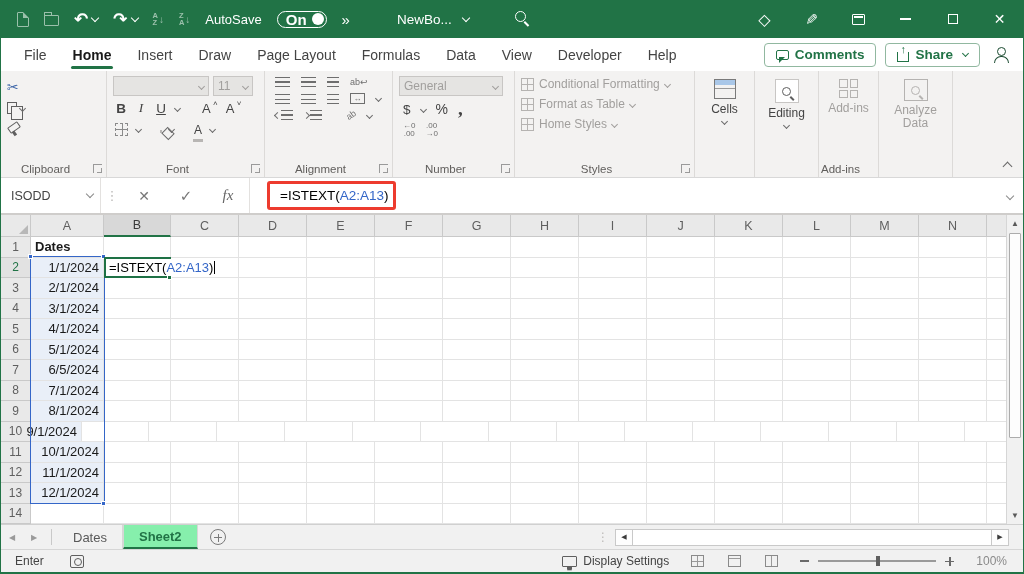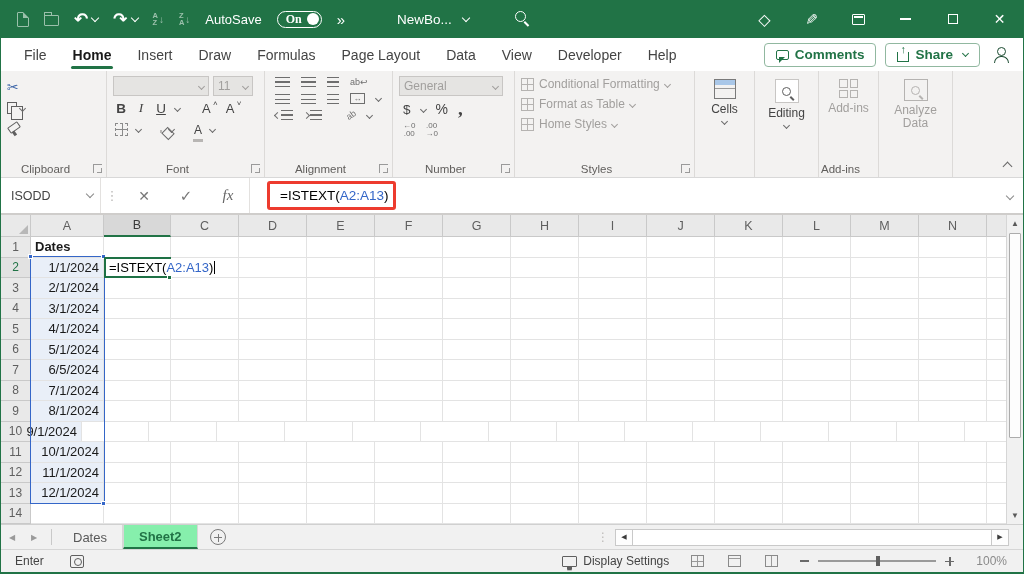--- a/index.html
+++ b/index.html
@@ -18,21 +18,21 @@
   .ic-folder{width:15px;height:11px;border:1.2px solid #fff;border-radius:1px;position:relative;margin-top:3px;}
   .ic-folder::before{content:"";position:absolute;left:-1px;top:-4px;width:6px;height:3px;border:1.2px solid #fff;border-bottom:none;border-radius:1px 1px 0 0;}
   .ic-undo::before{content:"↶";font-size:17px;font-weight:bold;}
   .ic-redo::before{content:"↷";font-size:17px;font-weight:bold;}
   .chev{width:6px;height:6px;border-right:1.4px solid currentColor;border-bottom:1.4px solid currentColor;transform:rotate(45deg);display:inline-block;margin-left:4px;margin-top:-3px;}
   .sorticon{display:inline-flex;align-items:center;gap:1px;}
   .sorticon .letters{display:flex;flex-direction:column;font-size:7.5px;line-height:7px;font-weight:bold;}
   .sorticon .arr{font-size:10px;}
   .autosave{font-size:13px;}
   .pill{display:inline-flex;align-items:center;border:1.2px solid #fff;border-radius:9px;height:17px;padding:0 2px 0 8px;gap:5px;}
-  .pill .on{font-size:12px;font-weight:bold;font-family:Liberation Serif, serif;}
+  .pill .on{font-size:15px;font-weight:bold;}
   .knob{width:12px;height:12px;border-radius:50%;background:#fff;}
   .overflow{font-size:15px;letter-spacing:-1px;}
   .doctitle{position:absolute;left:396px;top:0;height:38px;display:flex;align-items:center;font-size:13.5px;gap:7px;cursor:default;}
   .ic-search{position:absolute;left:514px;top:11px;width:11px;height:11px;border:1.6px solid #fff;border-radius:50%;}
   .ic-search::after{content:"";position:absolute;left:9px;top:9px;width:6px;height:1.6px;background:#fff;transform:rotate(45deg);transform-origin:0 0;}
   .tbright{margin-left:auto;display:flex;align-items:center;gap:0;padding-right:0;}
   .tbbtn{width:47px;height:38px;display:flex;align-items:center;justify-content:center;color:#fff;}
   .ic-diamond::before{content:"◇";font-size:16px;}
   .ic-pen::before{content:"✎";font-size:15px;transform:rotate(90deg);display:inline-block;}
   .ic-ribopt{width:13px;height:11px;border:1.2px solid #fff;border-radius:1px;position:relative;}
@@ -304,22 +304,22 @@
         </span>
     </div>
   </div>
 
   <div class="tabrow">
     <nav id="rtabs">
         <div class="rtab">File</div>
         <div class="rtab active">Home</div>
         <div class="rtab">Insert</div>
         <div class="rtab">Draw</div>
+        <div class="rtab">Page Layout</div>
         <div class="rtab">Formulas</div>
-        <div class="rtab">Page Layout</div>
         <div class="rtab">Data</div>
         <div class="rtab">View</div>
         <div class="rtab">Developer</div>
         <div class="rtab">Help</div>
       </nav>
     <div class="tabrow-right">
       <span class="pillbtn">
         <span class="ic-comment"></span>
         <span>Comments</span>
       </span>

